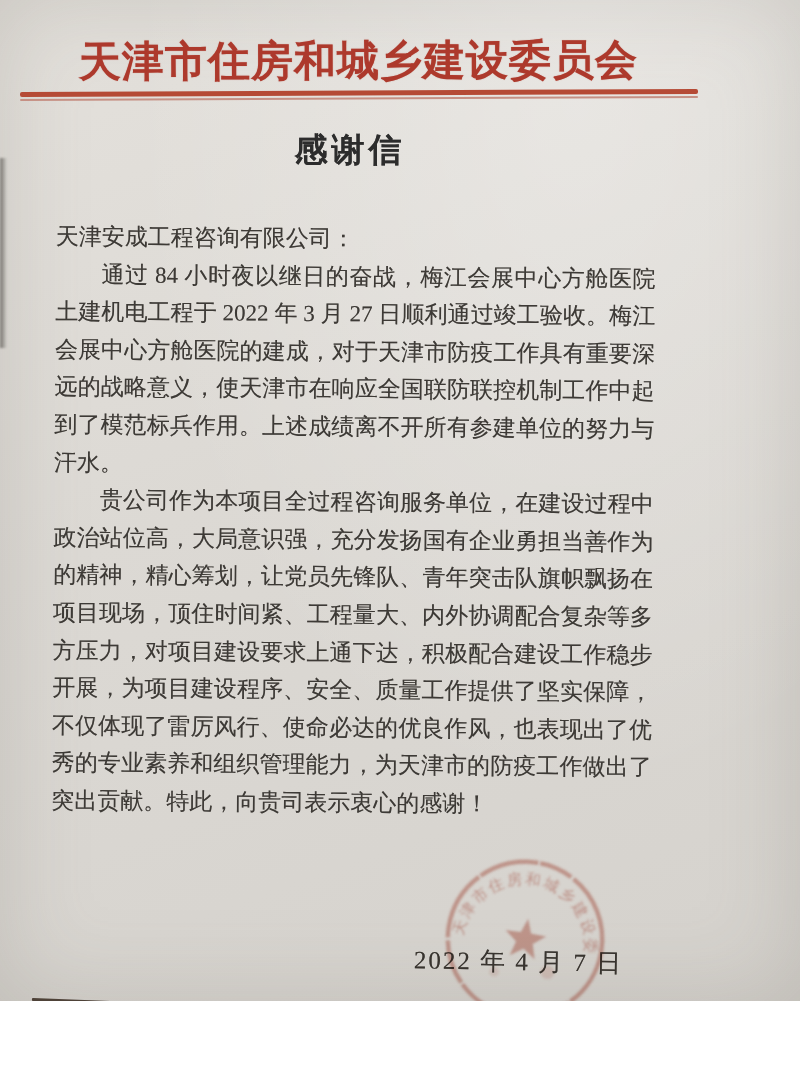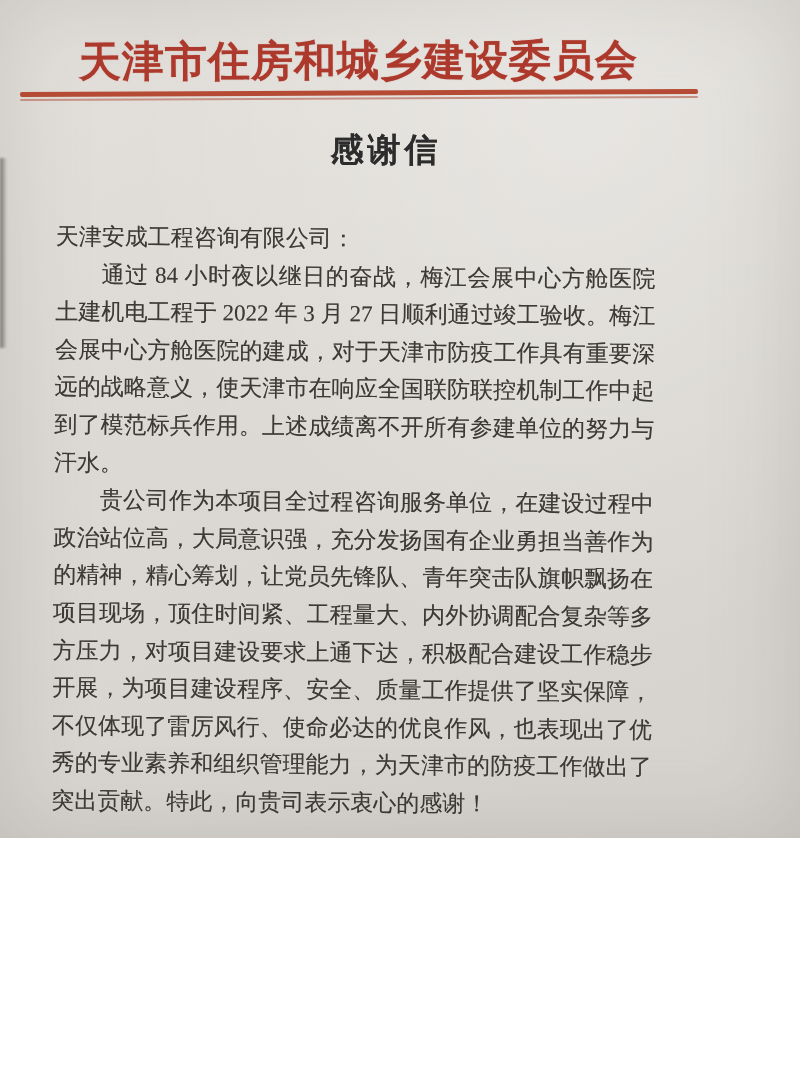--- a/index.html
+++ b/index.html
@@ -1,18 +1,18 @@
 <!DOCTYPE html>
 <html><head>
 <meta charset="utf-8">
 <style>
   html,body{margin:0;padding:0;}
   .page{
     position:relative;
-    width:800px;height:838px;
+    width:800px;height:1001px;
     overflow:hidden;
     background:linear-gradient(160deg,#e4e1dc 0%,#dcd9d4 45%,#d5d2cd 100%);
     font-family:"Liberation Serif","DejaVu Serif",serif;
     box-shadow:inset 0 0 90px rgba(110,105,96,0.22);
   }
   .sheen{position:absolute;inset:0;pointer-events:none;
     background:radial-gradient(ellipse at 72% 10%,rgba(255,255,255,0.28),rgba(255,255,255,0) 55%);}
   .edge-shadow{position:absolute;left:0;top:158px;width:7px;height:190px;
     background:linear-gradient(to right,rgba(52,50,46,0.6),rgba(52,50,46,0));
     filter:blur(1px);}
@@ -25,21 +25,20 @@
   }
   .header-rule{position:absolute;left:20px;top:92px;width:678px;transform:rotate(-0.25deg);transform-origin:0 0;}
   .header-rule .thick{height:5px;background:#b54a35;border-radius:2px;}
   .header-rule .thin{height:2px;background:#c69084;margin-top:2px;border-radius:2px;}
   .letter-title{
     position:absolute;left:0;top:128px;width:700px;
     text-align:center;font-size:33px;font-weight:700;
     color:#2c2c2c;letter-spacing:4px;
     font-family:"Liberation Sans","DejaVu Sans",sans-serif;
     text-shadow:0 0 0.5px rgba(44,44,44,0.7);
-    padding-left:36px;
   }
   .body-text{
     position:absolute;left:56px;top:218px;width:600px;
     font-size:23px;line-height:37.6px;color:#3d3a36;
     transform:rotate(0.45deg);transform-origin:0 0;
     text-shadow:0 0 0.6px rgba(61,58,54,0.45);
   }
   .line{white-space:nowrap;}
   .line.j{white-space:normal;text-align:justify;text-align-last:justify;}
   .line.indent{text-indent:2em;}

